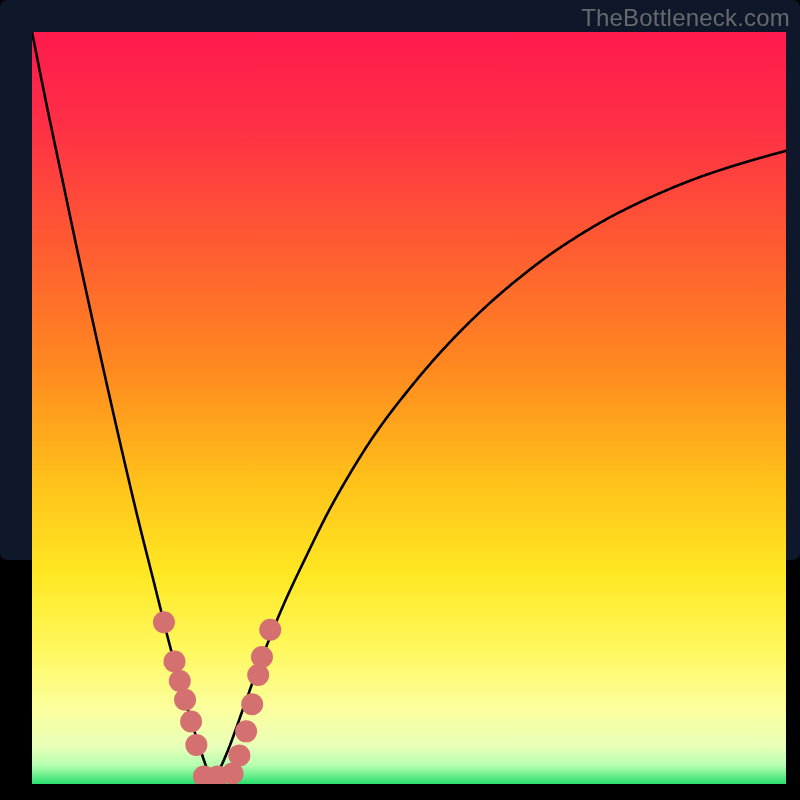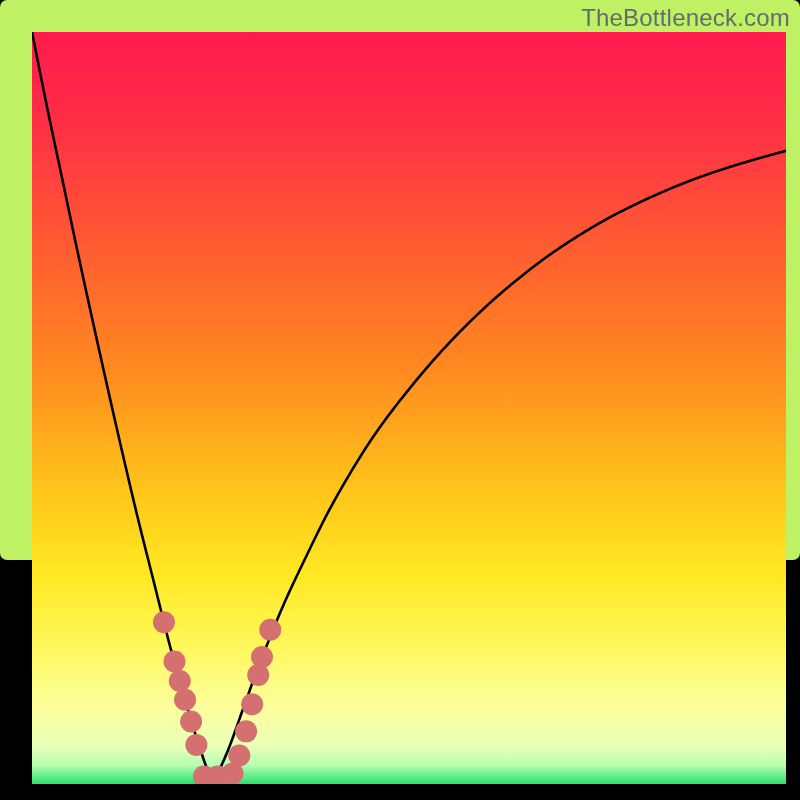--- a/index.html
+++ b/index.html
@@ -8,21 +8,21 @@
     width: 800px;
     height: 800px;
     overflow: hidden;
     background: #000;
     font-family: Arial, Helvetica, sans-serif;
   }
   .frame {
     position: relative;
     width: 800px;
     height: 560px;
-    background: #bef264;
+    background: #0f172a;
     border-radius: 7px;
   }
   .plot-area {
     position: absolute;
     box-sizing: border-box;
   }
   .watermark {
     position: absolute;
     top: 4px;
     right: 10px;

